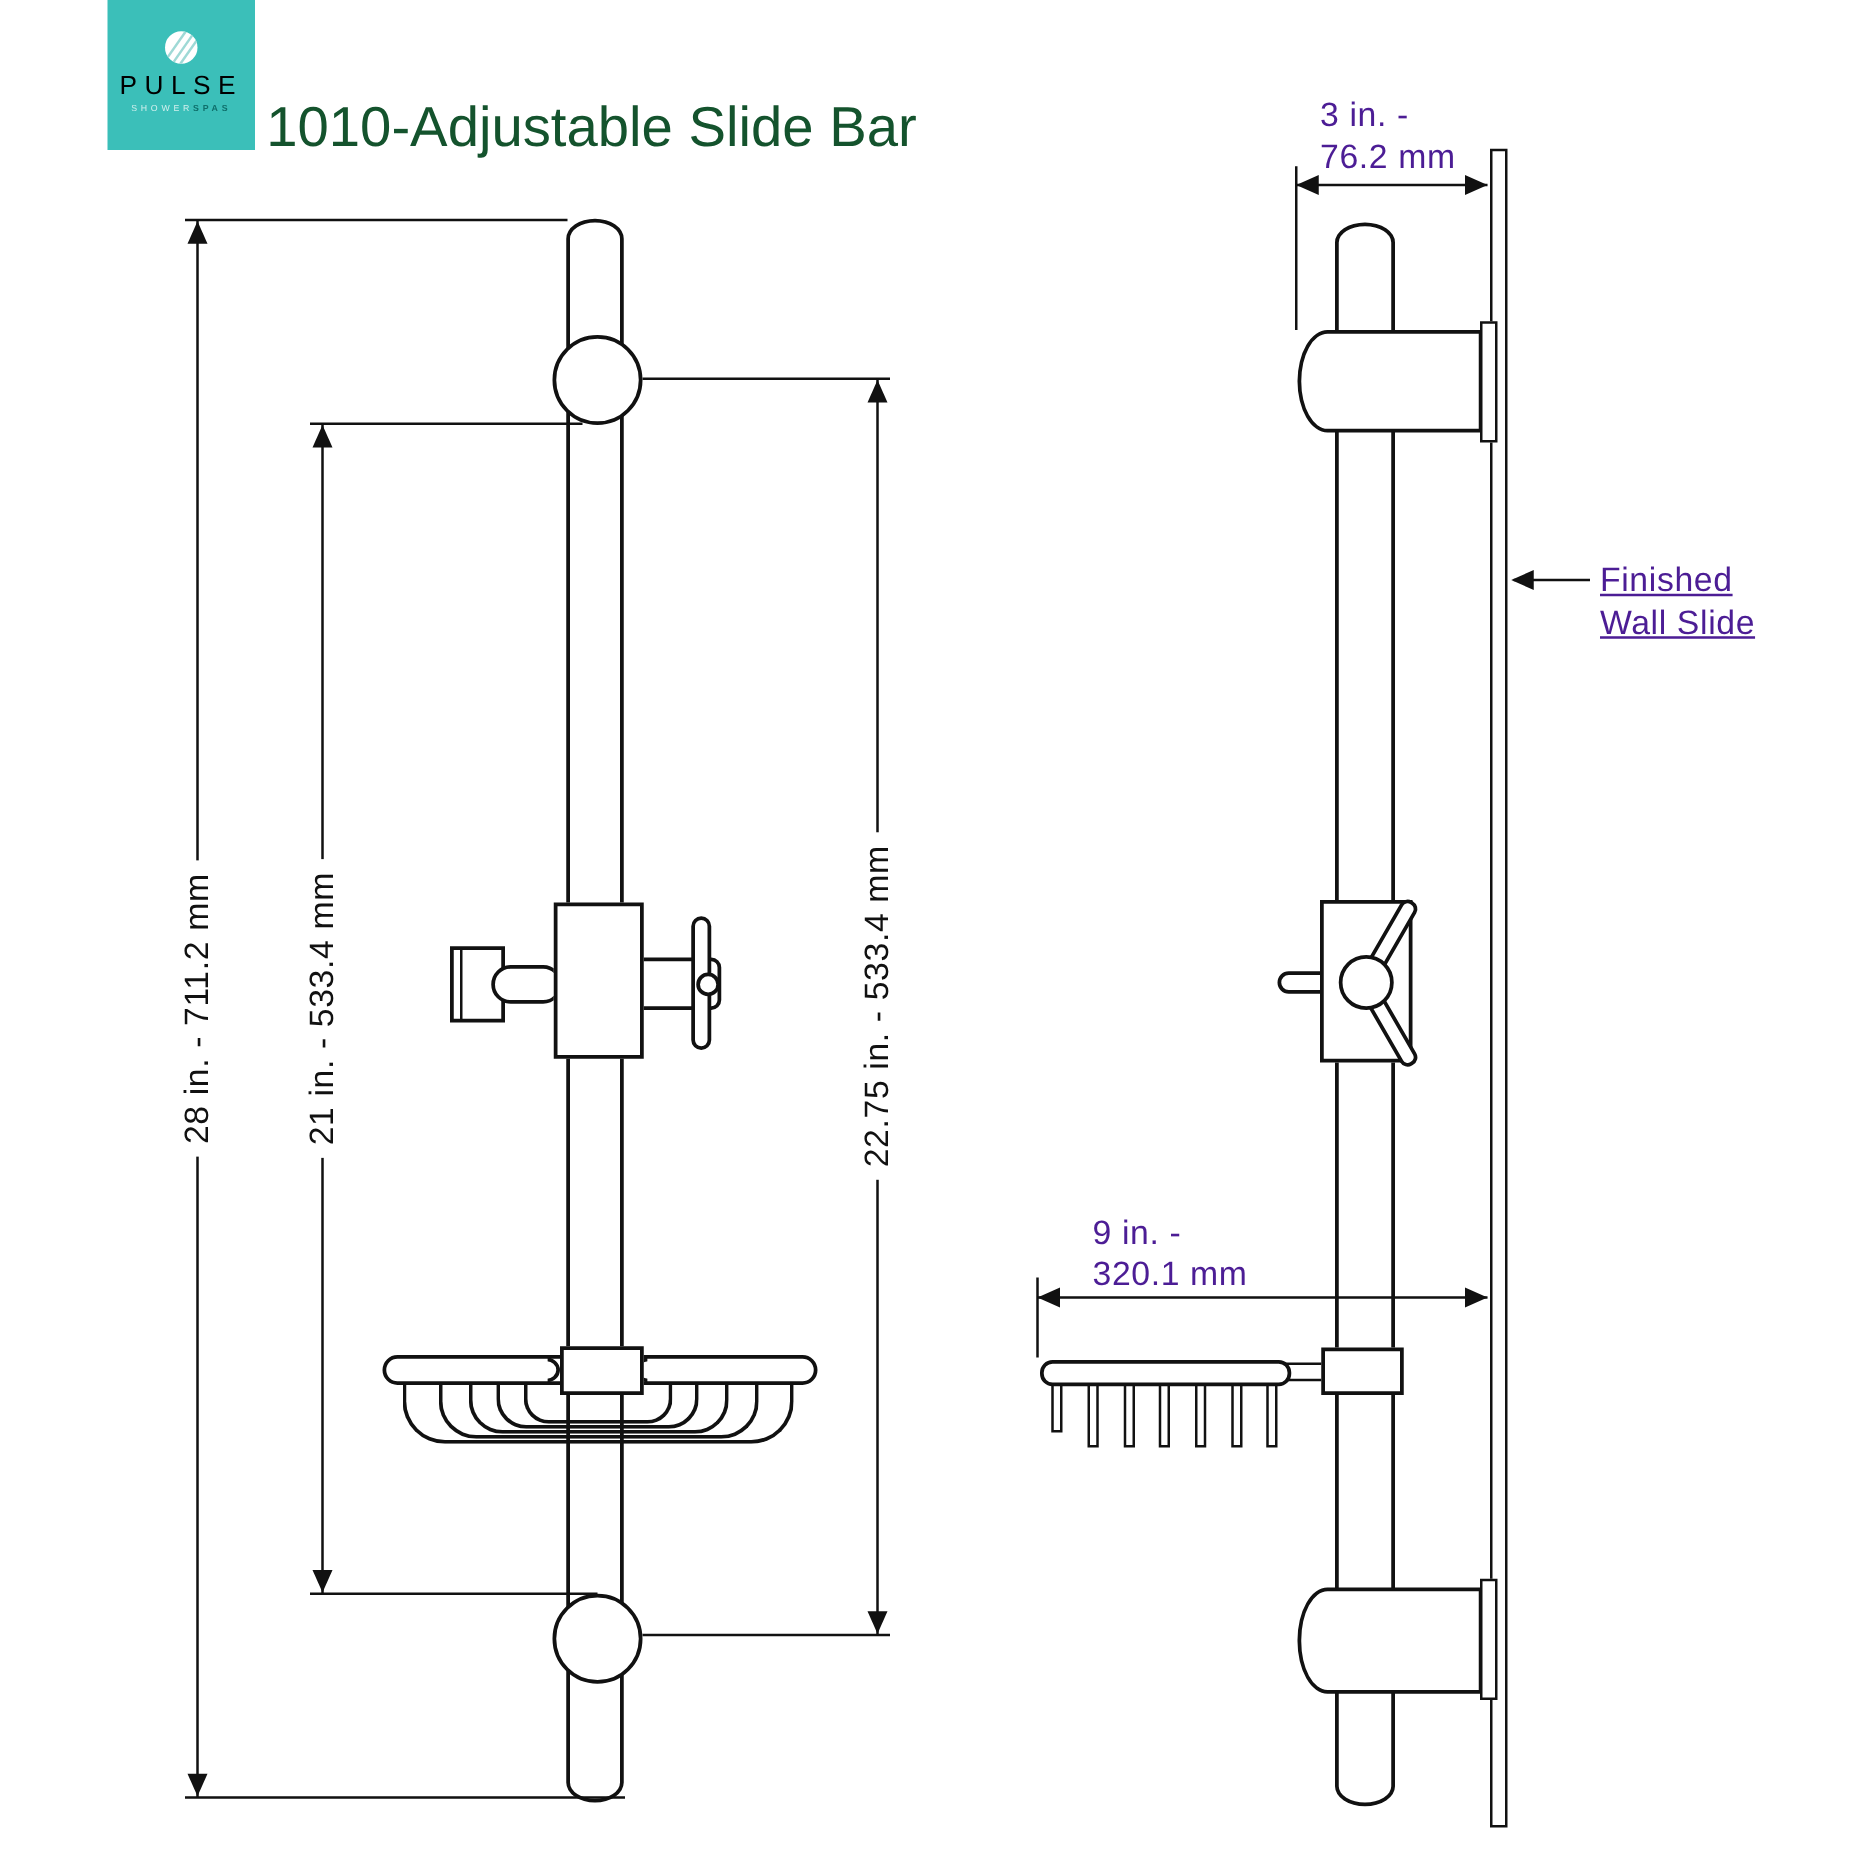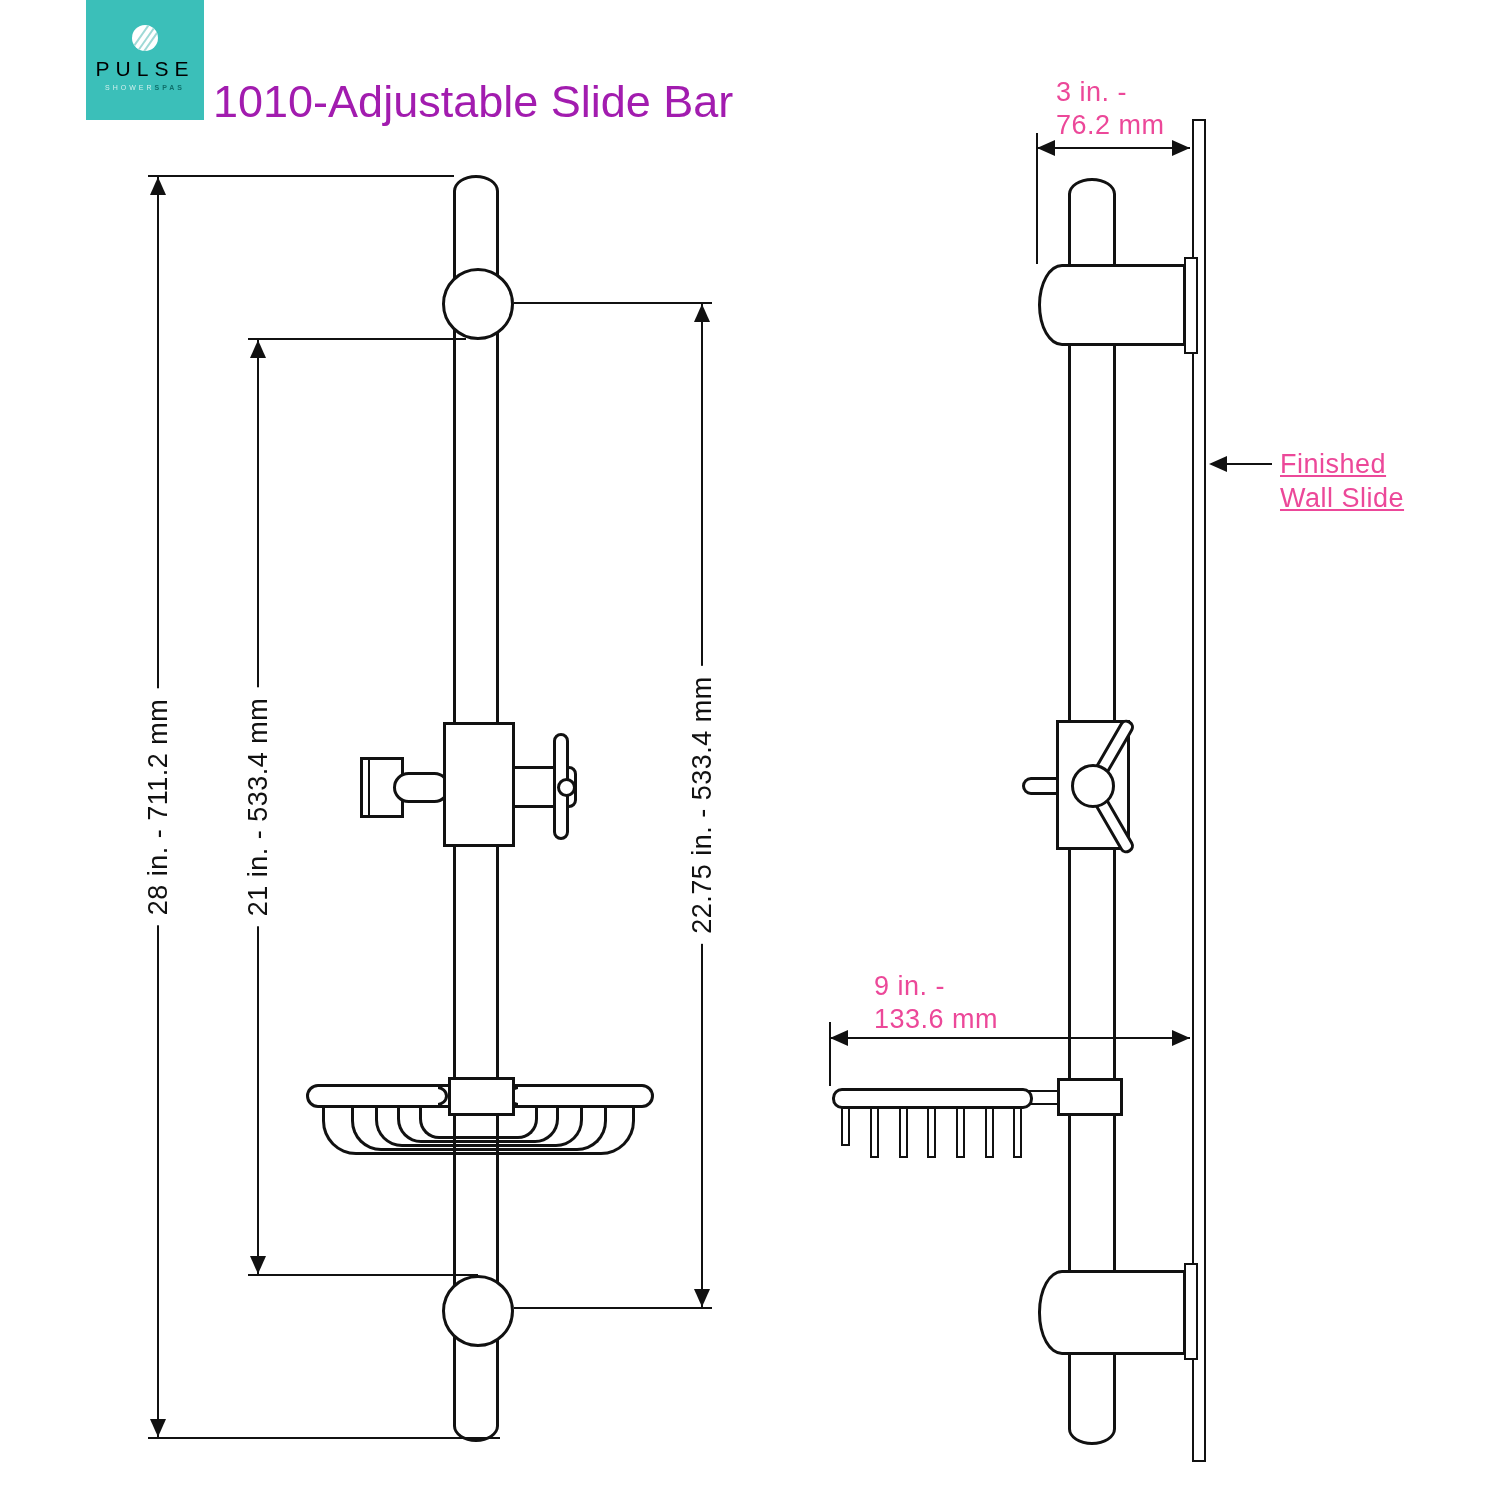--- a/index.html
+++ b/index.html
@@ -9,32 +9,32 @@
   .abs{position:absolute;}
   .part{position:absolute;background:#fff;border:3px solid #111;box-sizing:border-box;}
   .wire{position:absolute;background:transparent;border:3px solid #111;border-top:none;box-sizing:border-box;}
   .hline{position:absolute;border-top:2px solid #111;height:0;}
   .vline{position:absolute;border-left:2px solid #111;width:0;}
   .ah{position:absolute;width:0;height:0;}
   .ah-up{border-left:8px solid transparent;border-right:8px solid transparent;border-bottom:18px solid #111;}
   .ah-down{border-left:8px solid transparent;border-right:8px solid transparent;border-top:18px solid #111;}
   .ah-left{border-top:8px solid transparent;border-bottom:8px solid transparent;border-right:18px solid #111;}
   .ah-right{border-top:8px solid transparent;border-bottom:8px solid transparent;border-left:18px solid #111;}
-  .dimlbl{position:absolute;font-size:27px;letter-spacing:0.5px;color:#ec4899;white-space:nowrap;}
+  .dimlbl{position:absolute;font-size:27px;letter-spacing:0.5px;color:#4c1d95;white-space:nowrap;}
   .vlabel{position:absolute;font-size:27px;letter-spacing:0.5px;color:#111;white-space:nowrap;
           background:#fff;padding:6px 10px;transform:translate(-50%,-50%) rotate(-90deg);}
   
   #logo{position:absolute;left:86px;top:0;width:118px;height:120px;background:#3BBFB9;text-align:center;}
   #logo .drop{position:absolute;left:46px;top:25px;width:26px;height:26px;background:#fff;border-radius:50%;overflow:hidden;}
   #logo .drop i{position:absolute;display:block;width:2px;height:30px;background:#9fd9d6;transform:rotate(35deg);}
   #logo .brand{position:absolute;left:0;width:100%;top:57px;color:#000000;font-size:21px;letter-spacing:6px;font-weight:400;}
   #logo .subrow{position:absolute;left:0;width:100%;top:84px;font-size:7px;letter-spacing:3px;}
   #logo .sub1{color:#d2efed;}
   #logo .sub2{color:#0f6f6b;font-weight:bold;}
-  #title{position:absolute;left:213px;top:76px;font-size:45px;color:#a21caf;letter-spacing:0;}
+  #title{position:absolute;left:213px;top:76px;font-size:45px;color:#14532d;letter-spacing:0;}
   .halfclip-r{clip-path:inset(0 0 0 55%);}
   .halfclip-l{clip-path:inset(0 55% 0 0);}
   .circle{border-radius:50%;}
 </style>
 </head>
 <body>
 
 <div id="canvas">
 
   <div id="logo">
@@ -127,21 +127,21 @@
     <div>3 in. -</div>
     <div>76.2 mm</div>
   </div>
 
   <div class="vline" style="left:829px;top:1022px;height:64px;"></div>
   <div class="hline" style="left:830px;top:1037px;width:360px;"></div>
   <div class="ah ah-left" style="left:830px;top:1030px;"></div>
   <div class="ah ah-right" style="left:1172px;top:1030px;"></div>
   <div class="dimlbl" style="left:874px;top:970px;line-height:33px;">
     <div>9 in. -</div>
-    <div>133.6 mm</div>
+    <div>320.1 mm</div>
   </div>
 
   <div class="hline" style="left:1211px;top:463px;width:61px;"></div>
   <div class="ah ah-left" style="left:1209px;top:456px;"></div>
   <div class="dimlbl" style="left:1280px;top:447px;line-height:34px;text-decoration:underline;">
     <div>Finished</div>
     <div>Wall Slide</div>
   </div>
 
 </div>

